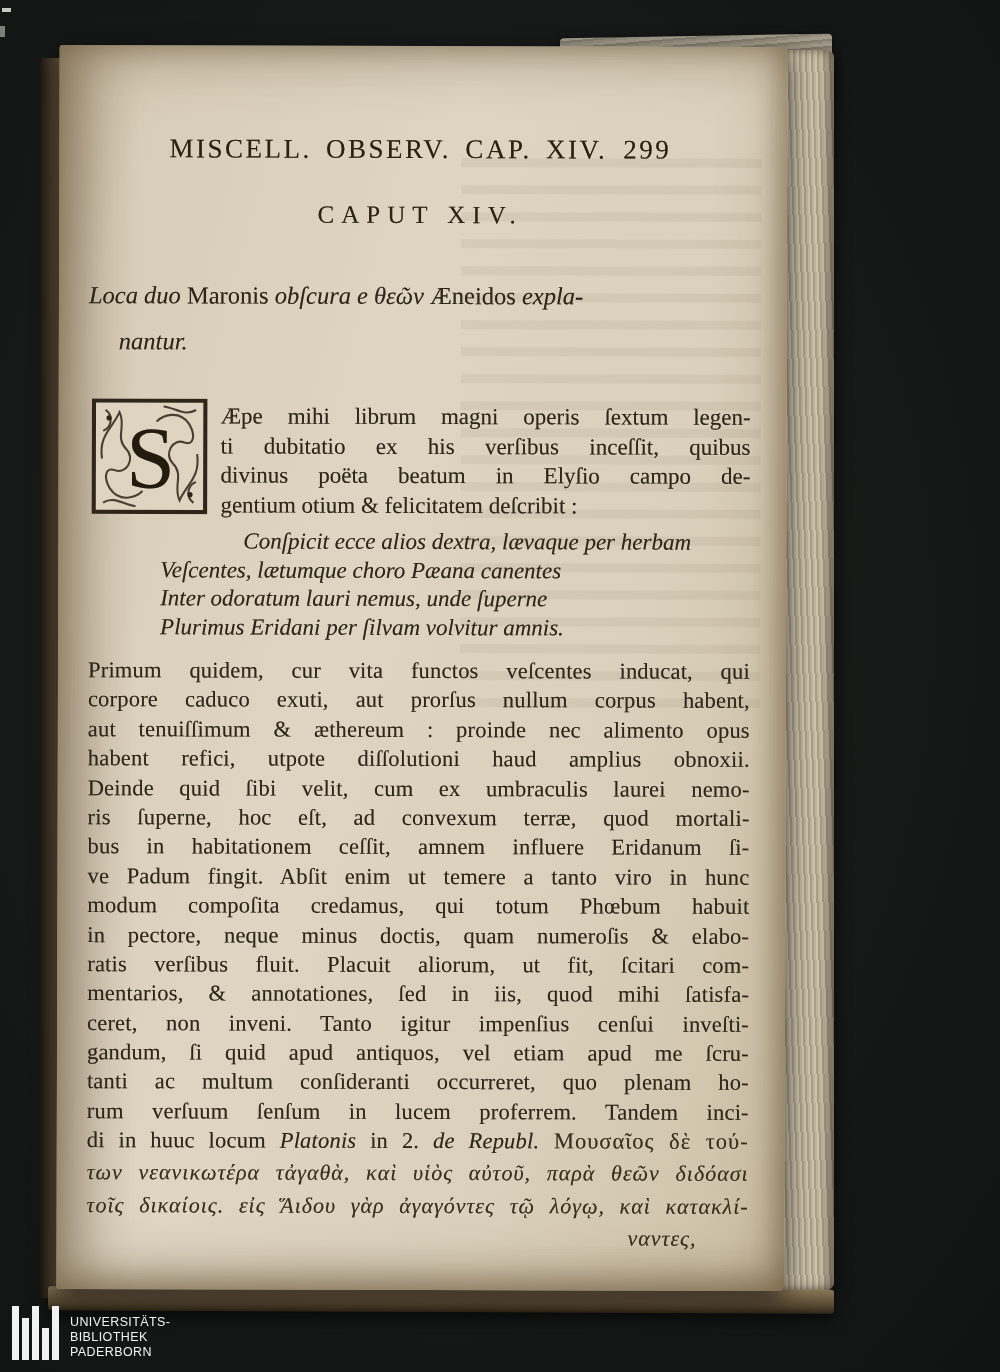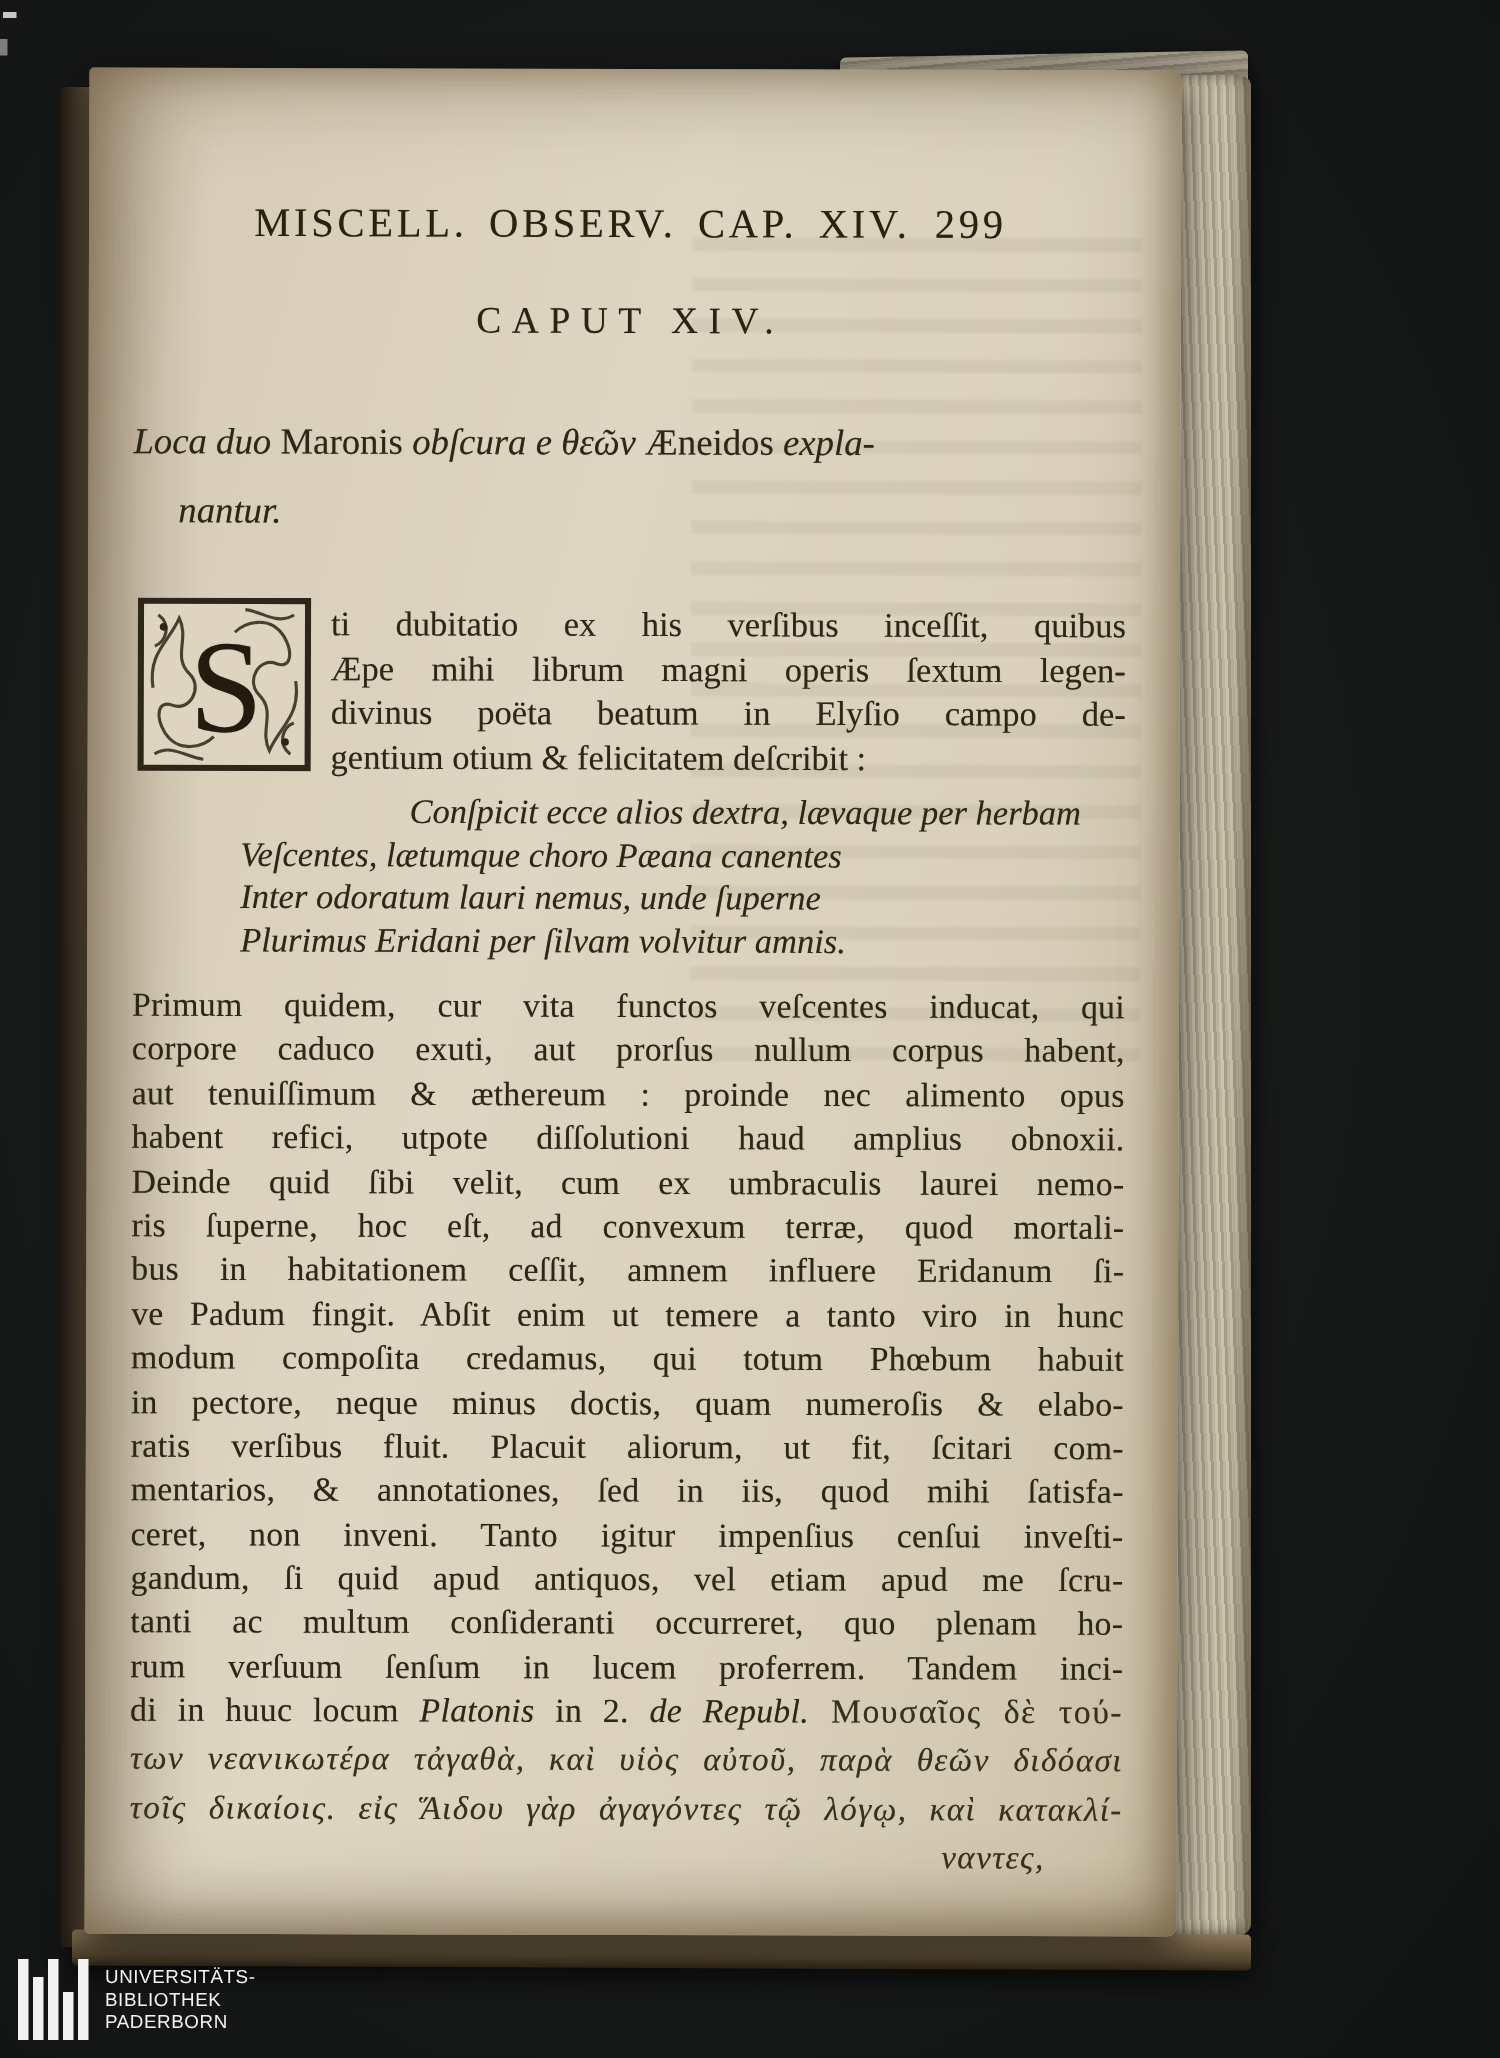--- a/index.html
+++ b/index.html
@@ -79,36 +79,36 @@
   .bline {
     overflow:hidden; white-space:nowrap;
   }
   .j {
     text-align: justify;
     text-align-last: justify;
   }
 
   .verse { margin-top:8px; font-style:italic; font-size:23px; }
   .vline { height:28.5px; line-height:28.5px; margin-left:72px; }
-  .vline.v1 { margin-left:155px;text-align:center; }
+  .vline.v1 { margin-left:155px; }
 
   .bodytext { margin-top:14px; font-size:22.5px; letter-spacing:0.2px; }
   .bodytext .bline { height:29.4px; line-height:29.4px; }
   .bodytext .greek {
     height:33px; line-height:33px; font-style:italic; letter-spacing:1px;
     color:#38301c; font-size:22px;
   }
   .gk { letter-spacing:1px; color:#38301c; }
   .catch {
     height:32px; line-height:32px; text-align:right; text-align-last:right;
     padding-right:52px; font-style:italic; letter-spacing:1px; color:#38301c; font-size:22px;
   }
 
   
-  .watermark { position:absolute; left:12px; top:1306px; display:flex; gap:10px; align-items:center; }
+  .watermark { position:absolute; left:12px; top:1306px; display:flex; gap:10px; align-items:flex-end; }
   .wm-text {
     font-family:"Liberation Sans", sans-serif; font-size:12.5px; line-height:15px;
     color:#f2f2f2; letter-spacing:0.4px;
   }
 
   .tick { position:absolute; background:#e8e8e2; opacity:.85; }
   .t1 { left:2px; top:8px; width:9px; height:4px; }
   .t2 { left:0; top:26px; width:5px; height:11px; opacity:.5; }
 </style>
 </head>
@@ -148,22 +148,22 @@
               <path d="M90,10 C80,16 72,8 62,7"></path>
               <path d="M12,10 C20,16 16,26 10,28"></path>
               <path d="M88,90 C80,84 84,74 90,72"></path>
             </g>
             <circle cx="15" cy="17" r="2.2" fill="#2e2619"></circle>
             <circle cx="85" cy="83" r="2.2" fill="#2e2619"></circle>
             <text x="51" y="77" font-size="76" text-anchor="middle" fill="#221b0e" font-family="Liberation Serif, serif">S</text>
           </svg>
         </div>
         <div class="intro">
+          <div class="bline j">Æpe mihi librum magni operis ſextum legen-</div>
           <div class="bline j">ti dubitatio ex his verſibus inceſſit, quibus</div>
-          <div class="bline j">Æpe mihi librum magni operis ſextum legen-</div>
           <div class="bline j">divinus poëta beatum in Elyſio campo de-</div>
           <div class="bline">gentium otium &amp; felicitatem deſcribit :</div>
         </div>
       </div>
 
       <div class="verse">
         <div class="vline v1">Conſpicit ecce alios dextra, lævaque per herbam</div>
         <div class="vline">Veſcentes, lætumque choro Pæana canentes</div>
         <div class="vline">Inter odoratum lauri nemus, unde ſuperne</div>
         <div class="vline">Plurimus Eridani per ſilvam volvitur amnis.</div>

